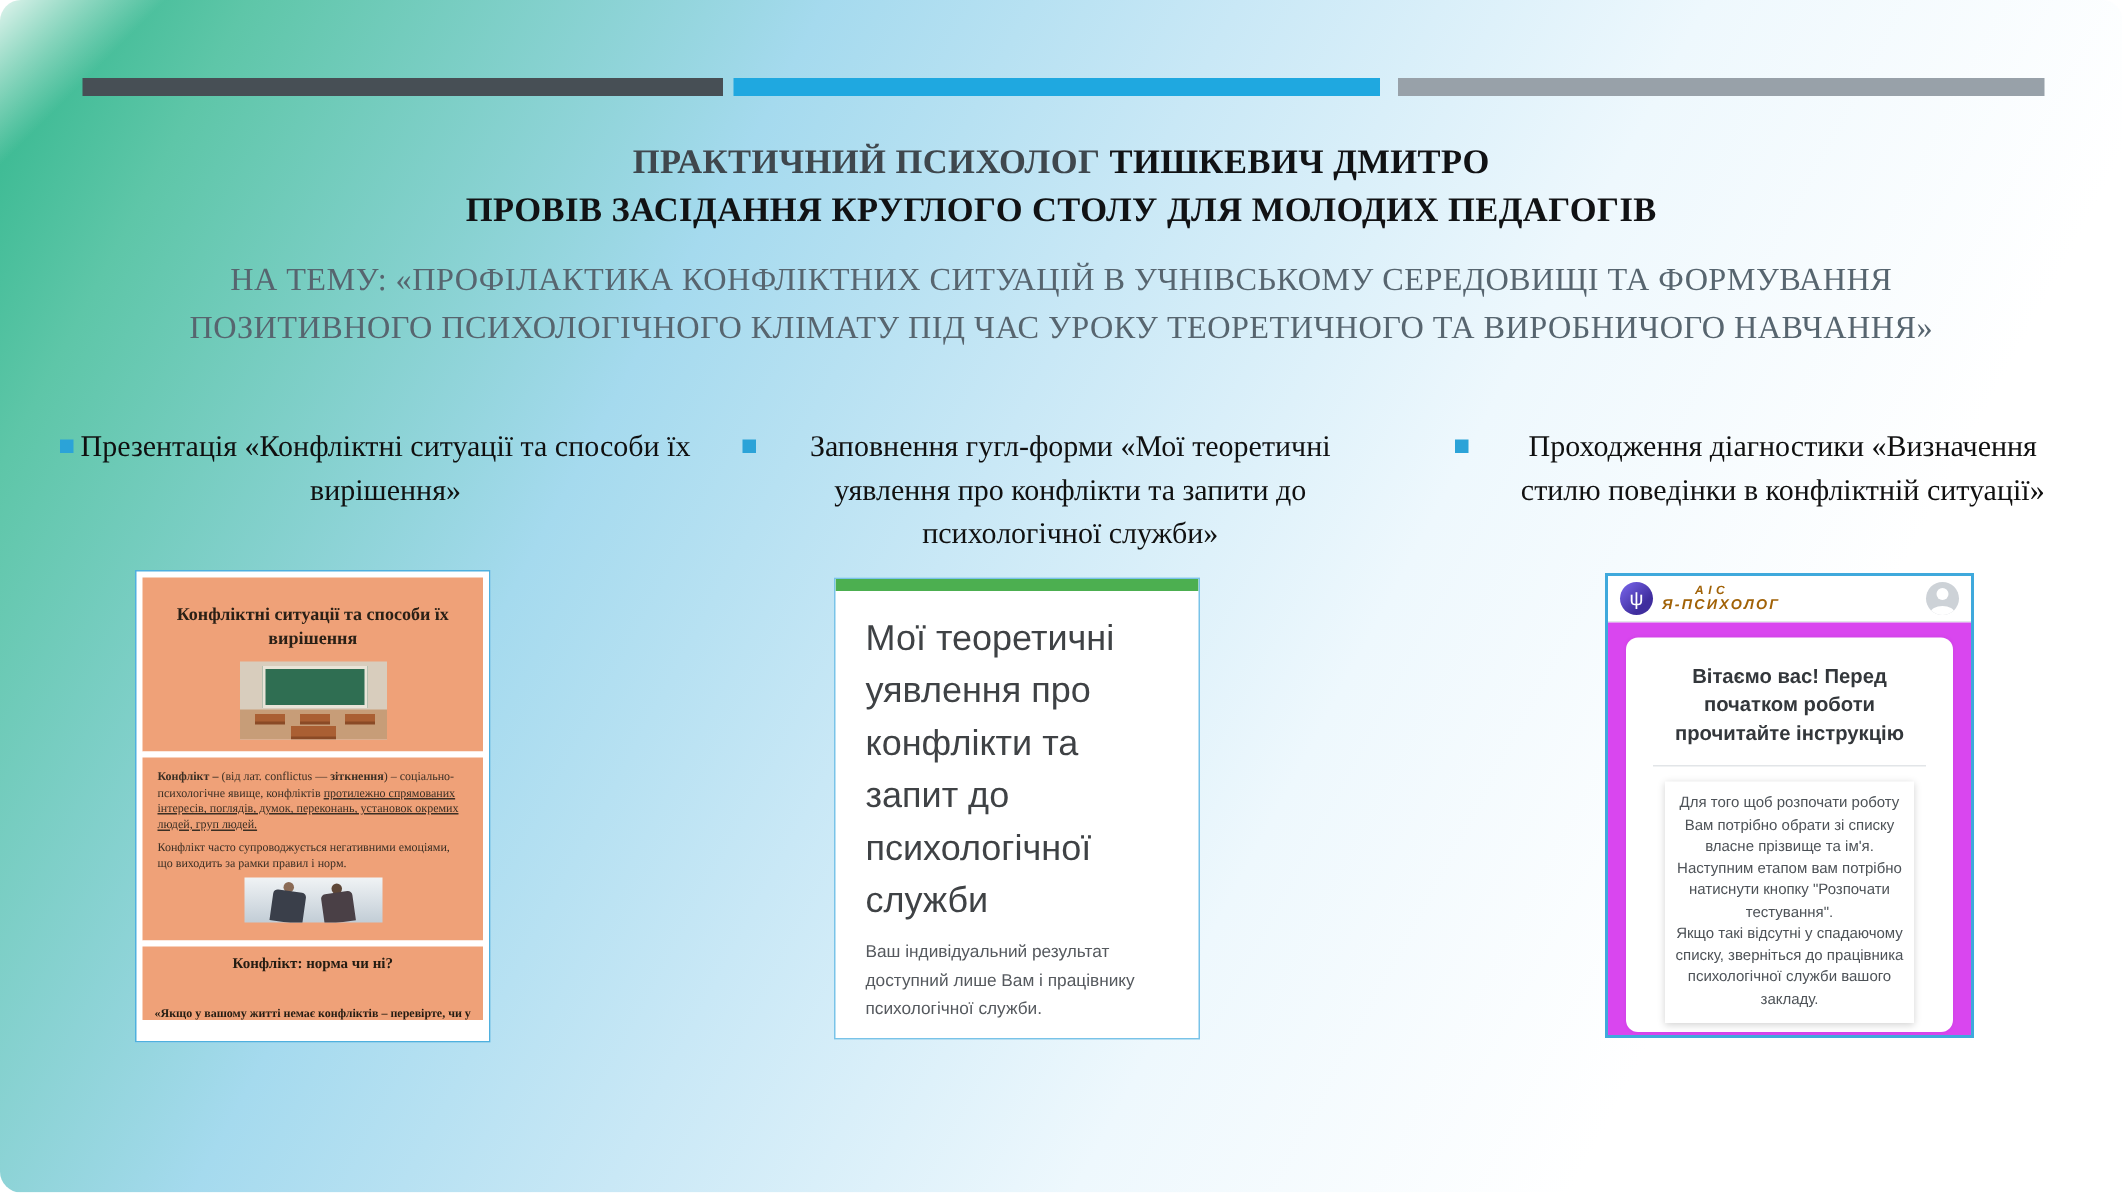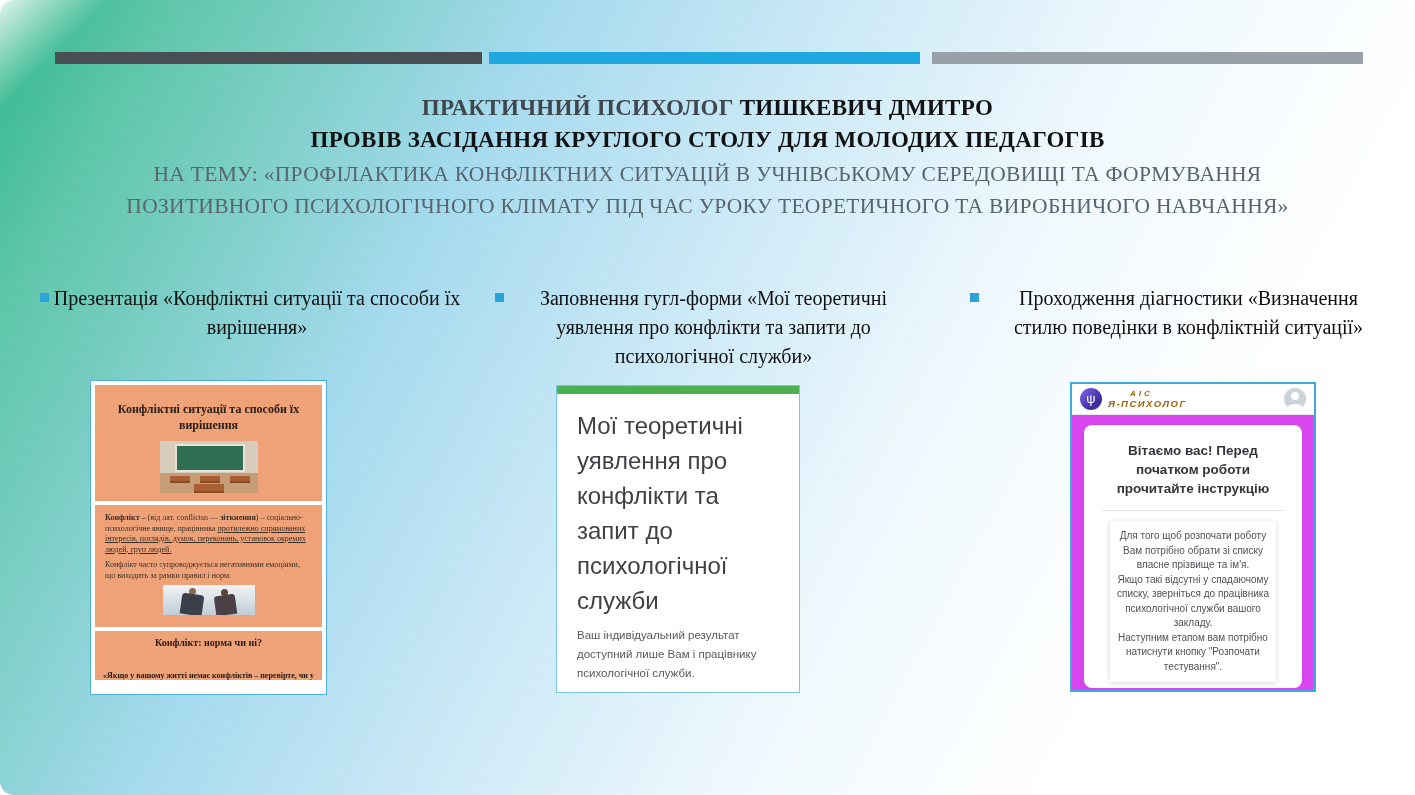--- a/index.html
+++ b/index.html
@@ -12,21 +12,21 @@
   }
   
   .bar{position:absolute;top:52px;height:12px;}
   .bar-dark{left:55px;width:427px;background:#474f55;}
   .bar-blue{left:489px;width:431px;background:#1fa8e0;}
   .bar-gray{left:932px;width:431px;background:#98a1a9;}
   
   .title-block{position:absolute;top:92px;left:0;width:1415px;text-align:center;}
   .title-line{font-weight:bold;font-size:23px;line-height:32px;color:#111214;letter-spacing:.3px;}
   .title-hl{color:#3f474d;}
-  .subtitle{margin:2px auto 0;max-width:1270px;font-size:21.5px;line-height:32px;color:#57656f;letter-spacing:.3px;}
+  .subtitle{margin:14px auto 0;max-width:1270px;font-size:21.5px;line-height:32px;color:#57656f;letter-spacing:.3px;}
   
   .bullet-col{position:absolute;top:284px;display:flex;align-items:flex-start;}
   .bullet-col .sq{flex:0 0 auto;width:9px;height:9px;margin-top:9px;background:#2ba3d8;}
   .bullet-text{flex:1;text-align:center;font-size:20px;line-height:29px;color:#101010;}
   .col1{left:40px;width:425px;}
   .col2{left:495px;width:428px;}
   .col3{left:970px;width:428px;}
   .col3 .bullet-text{padding:0 28px;}
   
   .t1{position:absolute;left:90px;top:380px;width:237px;height:315px;background:#ffffff;
@@ -118,21 +118,21 @@
         <div class="board"></div>
         <div class="floor"></div>
         <div class="dk dk1"></div>
         <div class="dk dk2"></div>
         <div class="dk dk3"></div>
         <div class="dk dk4"></div>
       </div>
     </div>
     <div class="t1-gap"></div>
     <div class="t1-panel t1-p2">
-      <div><b>Конфлікт –</b><span> (від лат. conflictus — </span><b>зіткнення</b><span>) – соціально-психологічне явище, працівника </span><span class="u">протилежно спрямованих інтересів, поглядів, думок, переконань, установок окремих людей, груп людей.</span></div>
+      <div><b>Конфлікт –</b><span> (від лат. conflictus — </span><b>зіткнення</b><span>) – соціально-психологічне явище, конфліктів </span><span class="u">протилежно спрямованих інтересів, поглядів, думок, переконань, установок окремих людей, груп людей.</span></div>
       <div class="t1-para2">Конфлікт часто супроводжується негативними емоціями, що виходить за рамки правил і норм.</div>
       <div class="people">
         <div class="p-head ph1"></div>
         <div class="p-body pb1"></div>
         <div class="p-head ph2"></div>
         <div class="p-body pb2"></div>
       </div>
     </div>
     <div class="t1-gap"></div>
     <div class="t1-panel t1-p3">
@@ -161,20 +161,20 @@
         <div class="av-head"></div>
         <div class="av-body"></div>
       </div>
     </div>
     <div class="t3-content">
       <div class="t3-card">
         <div class="t3-greeting">Вітаємо вас! Перед початком роботи прочитайте інструкцію</div>
         <div class="t3-divider"></div>
         <div class="t3-instr-card">
           <div>Для того щоб розпочати роботу Вам потрібно обрати зі списку власне прізвище та ім'я.</div>
+          <div>Наступним етапом вам потрібно натиснути кнопку "Розпочати тестування".</div>
           <div>Якщо такі відсутні у спадаючому списку, зверніться до працівника психологічної служби вашого закладу.</div>
-          <div>Наступним етапом вам потрібно натиснути кнопку "Розпочати тестування".</div>
         </div>
       </div>
     </div>
   </div>
 
 </div>
 
 </body></html>

